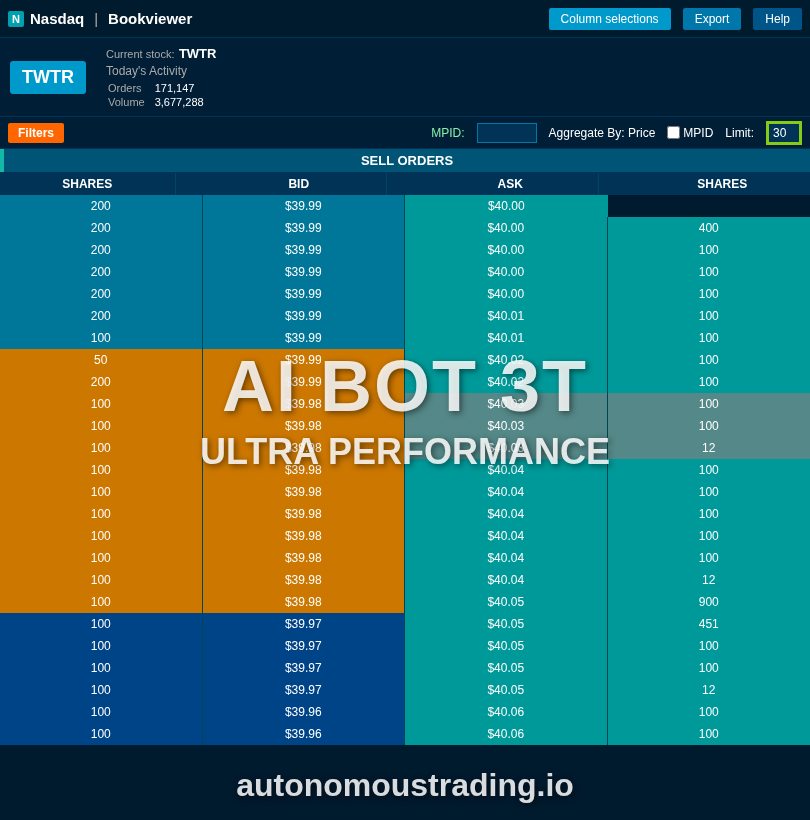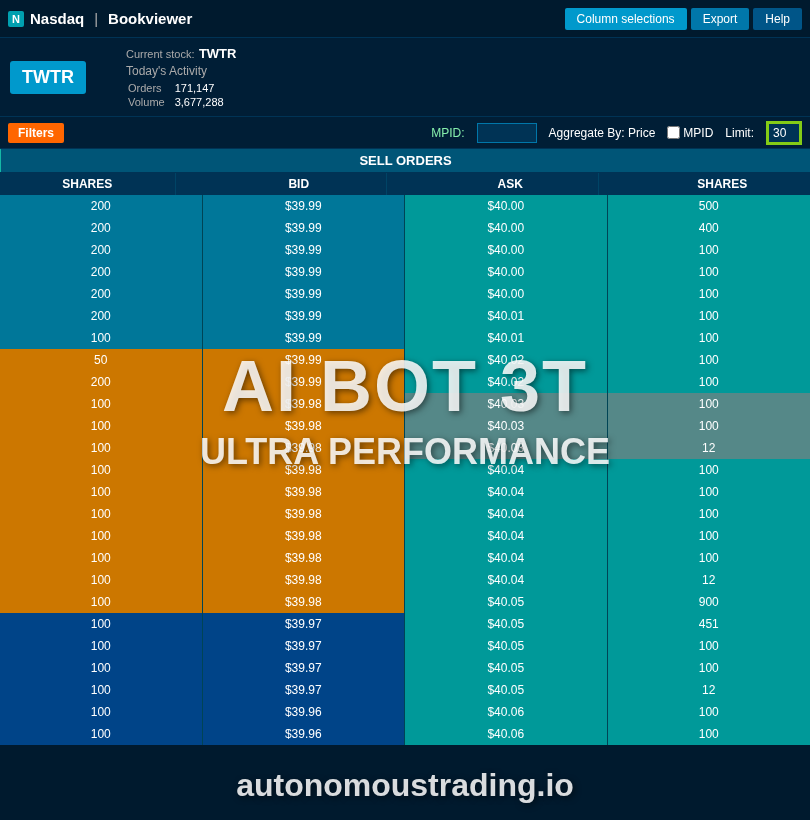--- a/index.html
+++ b/index.html
@@ -48,20 +48,21 @@
       gap: 4px;
     }
     .nav-btn {
       background: #0077aa;
       color: white;
       border: none;
       padding: 4px 12px;
       font-size: 12px;
       cursor: pointer;
       border-radius: 2px;
+      margin-left: 8px;
     }
     .nav-btn.active {
       background: #0099cc;
     }
     .nav-btn.help {
       background: #005588;
     }
 
     
     .stock-bar {
@@ -113,21 +114,21 @@
       padding: 4px 8px;
       font-size: 12px;
       cursor: pointer;
       border-radius: 2px;
     }
     .timestamp {
       color: #88ccee;
       font-size: 12px;
     }
     .stock-details {
-      margin-left: 24px;
+      margin-left: 4px;
     }
     .stock-details .stock-label {
       color: #aaa;
       font-size: 11px;
     }
     .stock-details .stock-name {
       color: white;
       font-size: 13px;
       font-weight: bold;
     }
@@ -202,21 +203,21 @@
     .buy-header, .sell-header {
       flex: 1;
       text-align: center;
       color: white;
       font-size: 13px;
       font-weight: bold;
       padding: 4px 0;
       text-transform: uppercase;
     }
     .buy-header { background: #005577; }
-    .sell-header { background: #005577; border-left: 1px solid #14b8a6; }
+    .sell-header { background: #005577; border-left: 4px solid #14b8a6; }
 
     
     .sub-headers {
       display: grid;
       grid-template-columns: 1fr 1fr 1fr 1fr;
       background: #003355;
       gap: 36px;
     }
     .sub-header {
       color: white;
@@ -375,21 +376,20 @@
   <div class="sub-header">ASK</div>
   <div class="sub-header">Shares</div>
 </div>
 
 <div class="data-table" id="data-table">
 
 <div class="data-row">
       <div class="cell cell-buy-shares" style="background:#007799">200</div>
       <div class="cell cell-bid" style="background:#007799">$39.99</div>
       <div class="cell cell-ask" style="background:#009999">$40.00</div>
-      <div class="cell cell-sell-shares" style="background:#009999">500</div>
     </div>
     <div class="data-row">
       <div class="cell cell-buy-shares" style="background:#007799">200</div>
       <div class="cell cell-bid" style="background:#007799">$39.99</div>
       <div class="cell cell-ask" style="background:#009999">$40.00</div>
       <div class="cell cell-sell-shares" style="background:#009999">400</div>
     </div>
     <div class="data-row">
       <div class="cell cell-buy-shares" style="background:#007799">200</div>
       <div class="cell cell-bid" style="background:#007799">$39.99</div>

